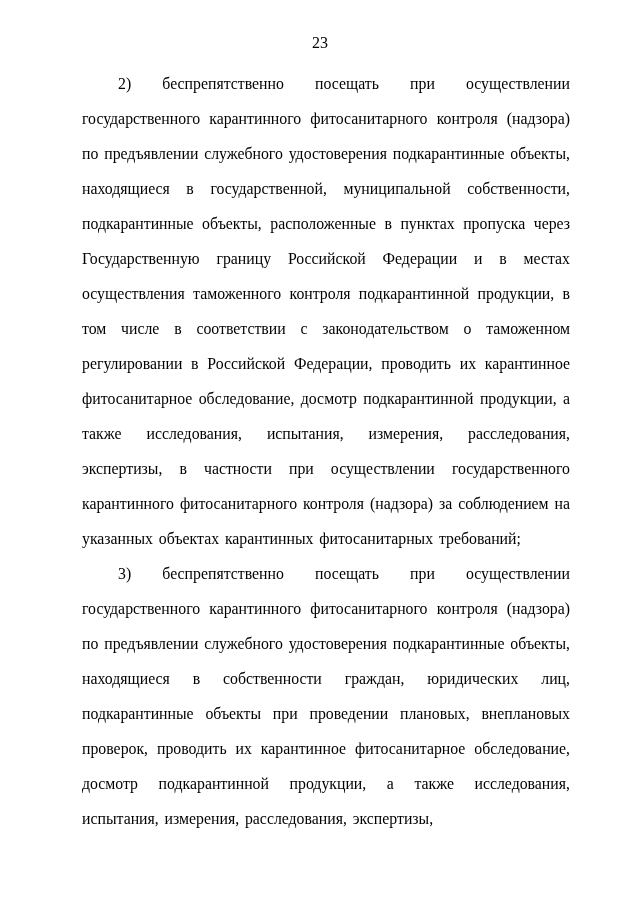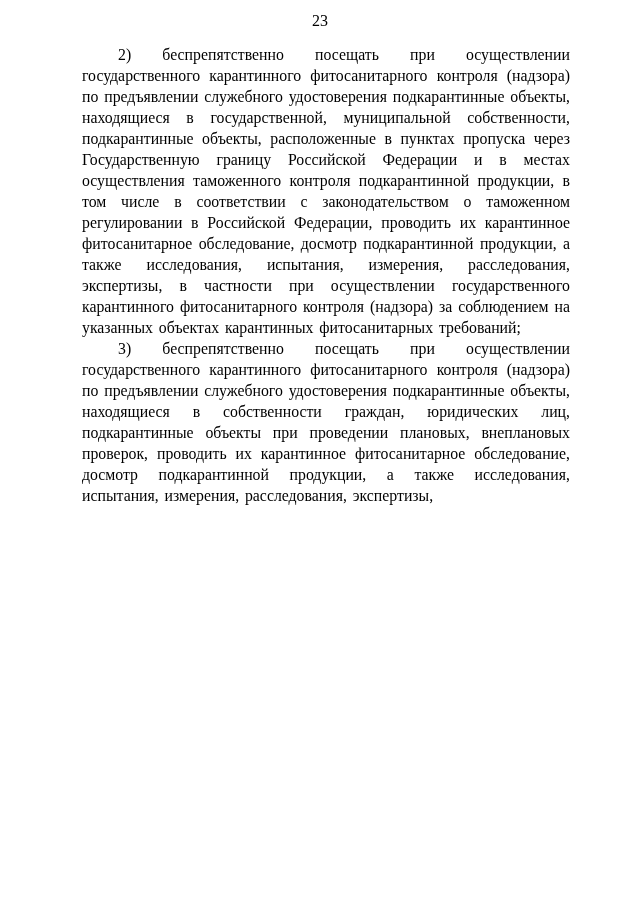--- a/index.html
+++ b/index.html
@@ -14,29 +14,29 @@
     background: #ffffff;
     font-family: "Liberation Serif", "DejaVu Serif", serif;
     color: #000000;
     box-sizing: border-box;
     overflow: hidden;
   }
   .page-number {
     text-align: center;
     font-size: 16px;
     line-height: 16px;
-    padding-top: 13px;
+    padding-top: 35px;
     margin-bottom: 15px;
   }
   .body-text {
     margin: 0 70px 0 82px;
   }
   .para {
     font-size: 15.8px;
-    line-height: 21px;
+    line-height: 35px;
     text-align: justify;
     text-indent: 36px;
     margin: 0;
     padding: 0;
     word-spacing: 0.12em;
   }
 </style>
 </head>
 <body>
 

